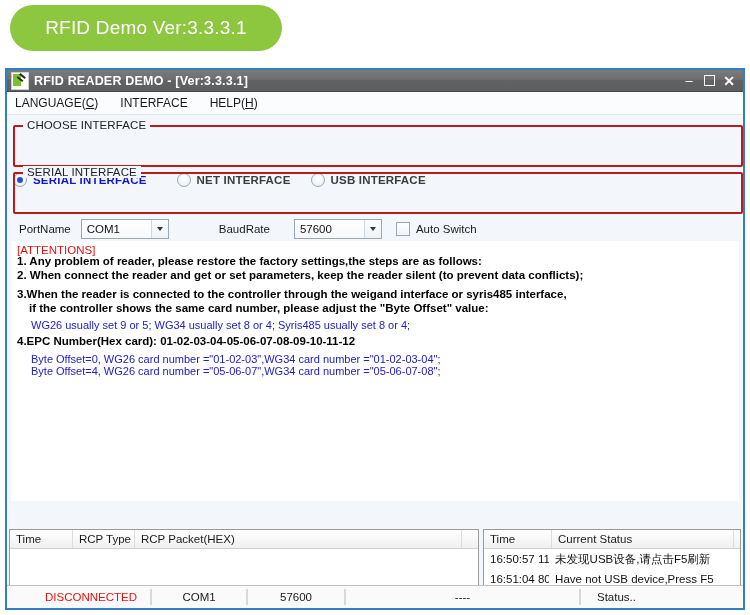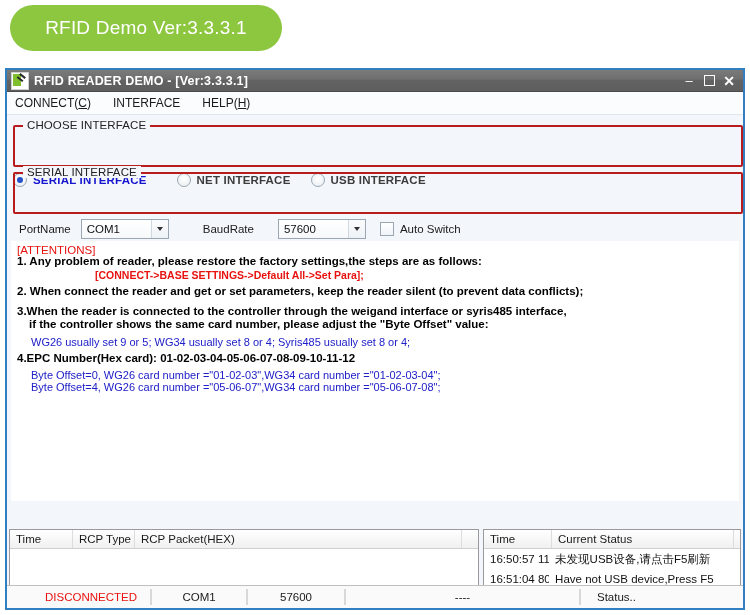--- a/index.html
+++ b/index.html
@@ -356,21 +356,21 @@
       <span class="win-btns">
         <span class="win-btn min">–</span>
         <span class="win-btn max">
             <span></span>
           </span>
         <span class="win-btn close">✕</span>
       </span>
     </div>
 
     <div class="menubar">
-      <span class="menu-item"><span>CONNECT(</span><u>C</u><span>)</span></span>
+      <span class="menu-item"><span>LANGUAGE(</span><u>C</u><span>)</span></span>
       <span class="menu-item"><span>INTERFACE</span></span>
       <span class="menu-item"><span>HELP(</span><u>H</u><span>)</span></span>
     </div>
 
     <div class="client">
 
       <div class="group" id="grp-choose">
         <span class="group-title">CHOOSE INTERFACE</span>
       </div>
 
@@ -392,33 +392,32 @@
       <div class="group" id="grp-serial">
         <span class="group-title">SERIAL INTERFACE</span>
       </div>
 
       <div class="serial-row">
         <span class="field-label">PortName</span>
         <span class="combo">
           <span class="combo-val">COM1</span>
           <span class="combo-arrow"></span>
         </span>
-        <span class="field-label" style="margin-left:20px;">BaudRate</span>
+        <span class="field-label" style="margin-left:36px;">BaudRate</span>
         <span class="combo" style="margin-left:14px;">
           <span class="combo-val">57600</span>
           <span class="combo-arrow"></span>
         </span>
         <span class="chk"></span>
         <span class="chk-label">Auto Switch</span>
       </div>
 
       <div class="attentions">
         <div class="att-head">[ATTENTIONS]</div>
         <div class="att-line att-bold">1. Any problem of reader, please restore the factory settings,the steps are as follows:</div>
-        <div class="att-line att-red">[CONNECT-&gt;BASE SETTINGS-&gt;Default All-&gt;Set Para];</div>
         <div class="att-line att-bold">2. When connect the reader and get or set parameters, keep the reader silent (to prevent data conflicts);</div>
         <div class="sp6"></div>
         <div class="att-line att-bold">3.When the reader is connected to the controller through the weigand interface or syris485 interface,</div>
         <div class="att-line att-bold indent">if the controller shows the same card number, please adjust the "Byte Offset" value:</div>
         <div class="sp4"></div>
         <div class="att-line att-blue">WG26 usually set 9 or 5;    WG34 usually set 8 or 4;    Syris485 usually set 8 or 4;</div>
         <div class="sp4"></div>
         <div class="att-line att-bold">4.EPC Number(Hex card): 01-02-03-04-05-06-07-08-09-10-11-12</div>
         <div class="sp4"></div>
         <div class="att-line att-blue">Byte Offset=0, WG26 card number ="01-02-03",WG34 card number ="01-02-03-04";</div>

